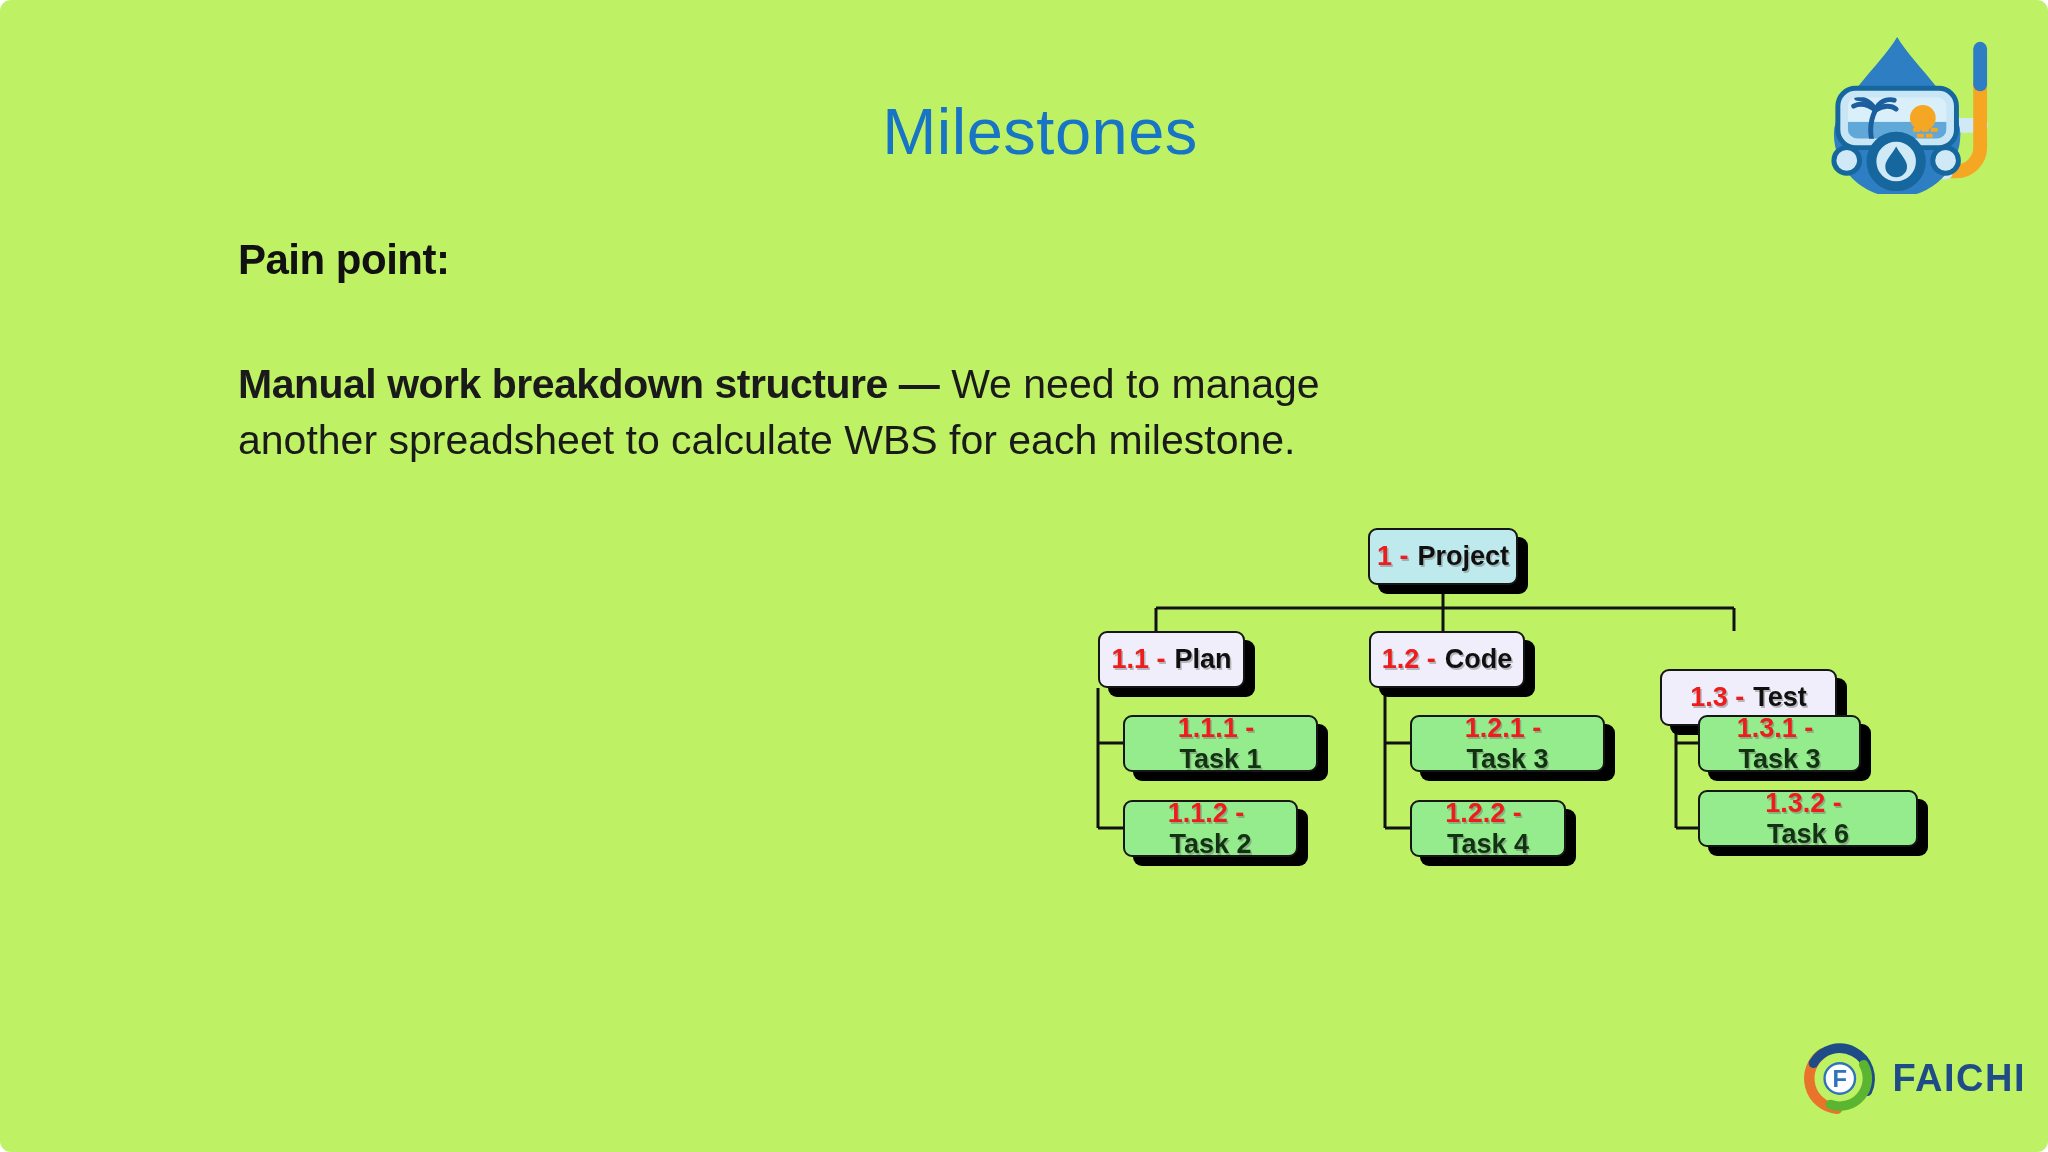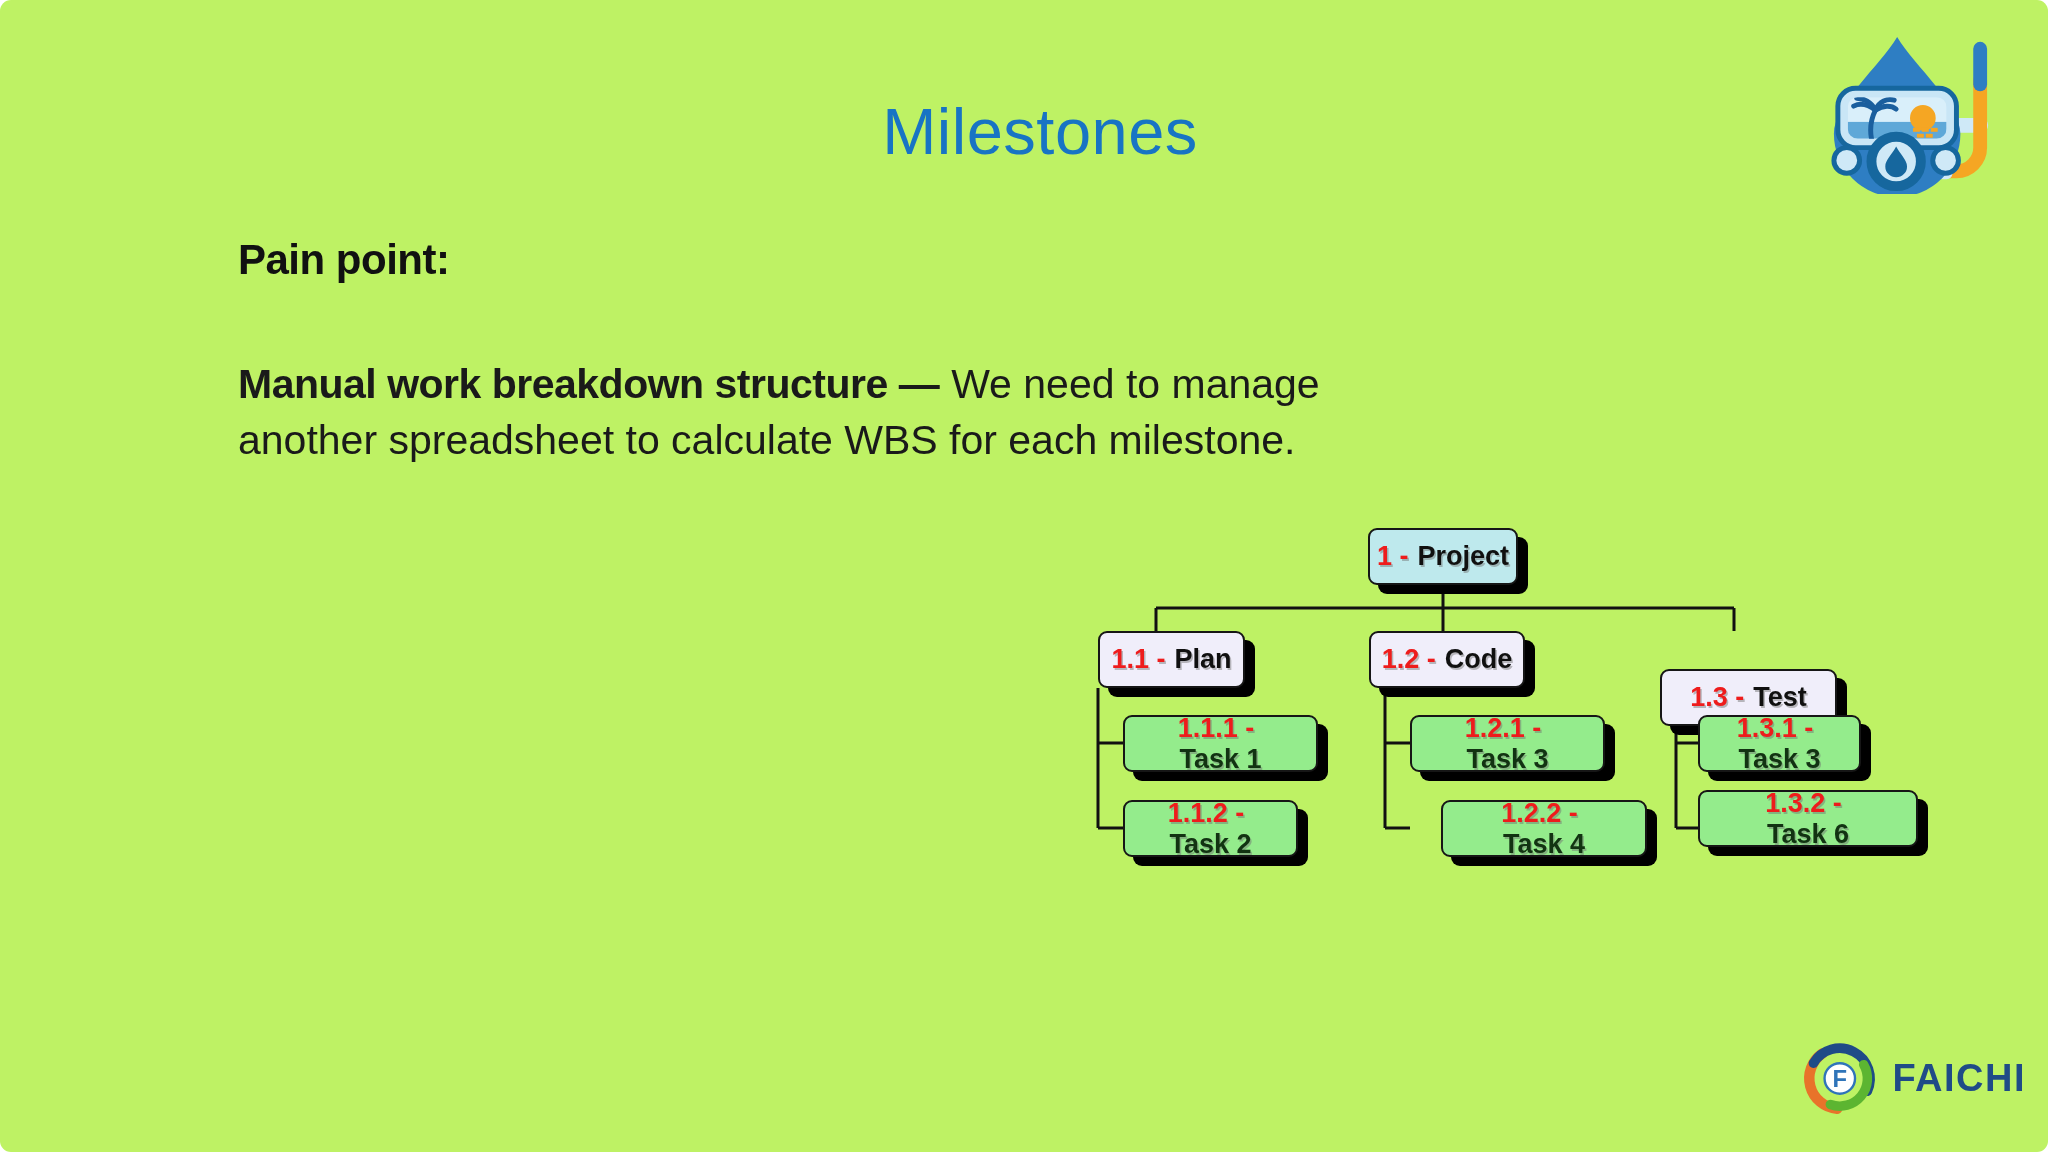--- a/index.html
+++ b/index.html
@@ -48,21 +48,21 @@
   .node.task .lbl { color:#123312; }
 
   
   .n-project { left:290px; top:8px;   width:150px; }
   .n-plan    { left:20px;   top:111px; width:147px; }
   .n-code    { left:291px; top:111px; width:156px; }
   .n-test    { left:582px; top:122px; width:177px;margin-top:27px; }
   .n-t1 { left:45px;  top:195px; width:195px; }
   .n-t2 { left:45px;  top:280px; width:175px; }
   .n-t3 { left:332px; top:195px; width:195px; }
-  .n-t4 { left:332px; top:280px; width:206px;margin-left:31px; }
+  .n-t4 { left:332px; top:280px; width:156px; }
   .n-t5 { left:620px; top:195px; width:163px; }
   .n-t6 { left:620px; top:270px; width:220px; }
 
   
   .logo-top-right { position:absolute; left:1826px; top:34px; width:168px; height:160px; }
   .logo-bottom-right {
     position:absolute; left:1796px; top:1032px; width:230px; height:92px;
     display:flex; align-items:center;
   }
   .faichi-text {

